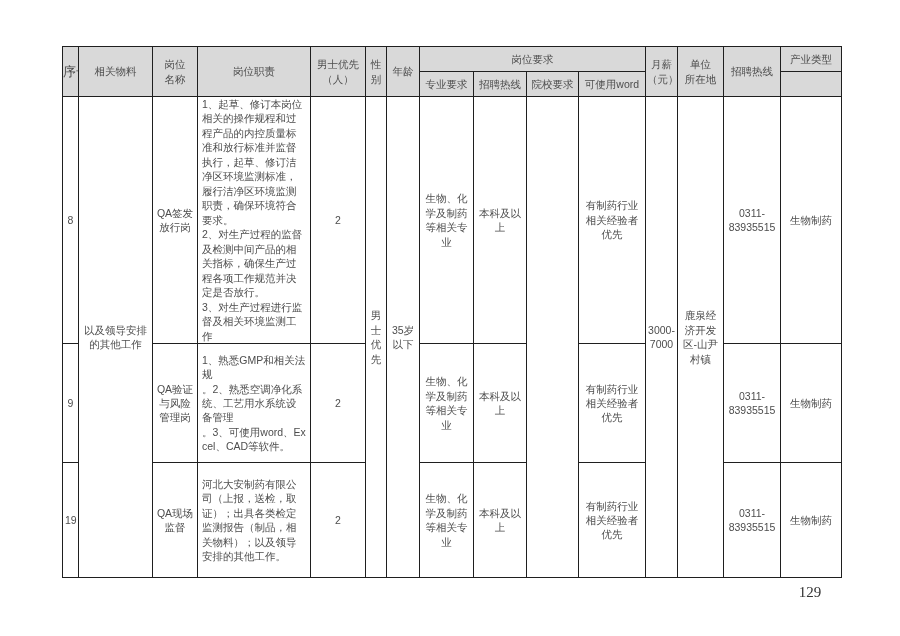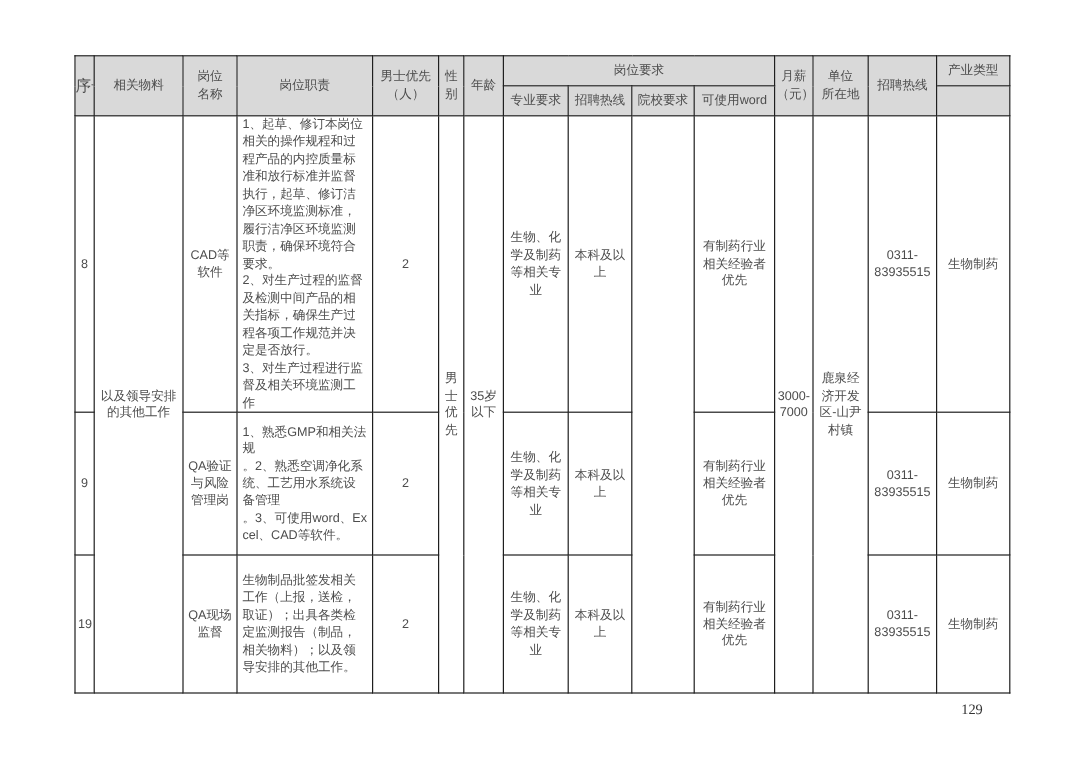--- a/index.html
+++ b/index.html
@@ -33,21 +33,21 @@
     word-break:break-all; line-break:anywhere;
     padding:0 4px;
   }
   td.major { text-align:center; word-break:break-all; line-break:anywhere; padding:0 4px; }
   td.wrap  { word-break:break-all; line-break:anywhere; }
   td.gender { padding:0; }
   td.pre { white-space:pre-line; }
   .pageno {
     position:absolute; left:780px; top:584px; width:60px;
     text-align:center; font-family:"Liberation Serif","DejaVu Serif",serif;
-    font-size:12px; color:#333333;
+    font-size:15px; color:#333333;
   }
 </style>
 </head>
 <body>
 
 <table class="job">
   <colgroup>
     <col style="width:16px">
       <col style="width:74px">
       <col style="width:45px">
@@ -89,21 +89,21 @@
       <th>招聘热线</th>
       <th>院校要求</th>
       <th>可使用word</th>
       <th></th>
     </tr>
   </thead>
   <tbody>
     <tr class="row-8">
       <td>8</td>
       <td rowspan="3" class="wrap">以及领导安排的其他工作</td>
-      <td class="wrap">CAD等软件</td>
+      <td class="wrap">QA签发放行岗</td>
       <td class="duties">1、起草、修订本岗位相关的操作规程和过程产品的内控质量标准和放行标准并监督执行，起草、修订洁净区环境监测标准，履行洁净区环境监测职责，确保环境符合要求。
 2、对生产过程的监督及检测中间产品的相关指标，确保生产过程各项工作规范并决定是否放行。
 3、对生产过程进行监督及相关环境监测工作</td>
       <td>2</td>
       <td rowspan="3" class="gender wrap">男士优先</td>
       <td rowspan="3" class="wrap">35岁以下</td>
       <td class="major">生物、化学及制药等相关专业</td>
       <td class="wrap">本科及以上</td>
       <td rowspan="3"></td>
       <td class="wrap">有制药行业相关经验者优先</td>
@@ -124,21 +124,21 @@
       <td class="major">生物、化学及制药等相关专业</td>
       <td class="wrap">本科及以上</td>
       <td class="wrap">有制药行业相关经验者优先</td>
       <td class="pre">0311-
 83935515</td>
       <td>生物制药</td>
     </tr>
     <tr class="row-10">
       <td>19</td>
       <td class="wrap">QA现场监督</td>
-      <td class="duties">生物制品批签发相关工作（上报，送检，取证）；出具各类检定监测报告（制品，相关物料）；以及领导安排的其他工作。</td>
+      <td class="duties">河北大安制药有限公司（上报，送检，取证）；出具各类检定监测报告（制品，相关物料）；以及领导安排的其他工作。</td>
       <td>2</td>
       <td class="major">生物、化学及制药等相关专业</td>
       <td class="wrap">本科及以上</td>
       <td class="wrap">有制药行业相关经验者优先</td>
       <td class="pre">0311-
 83935515</td>
       <td>生物制药</td>
     </tr>
   </tbody>
 </table>

